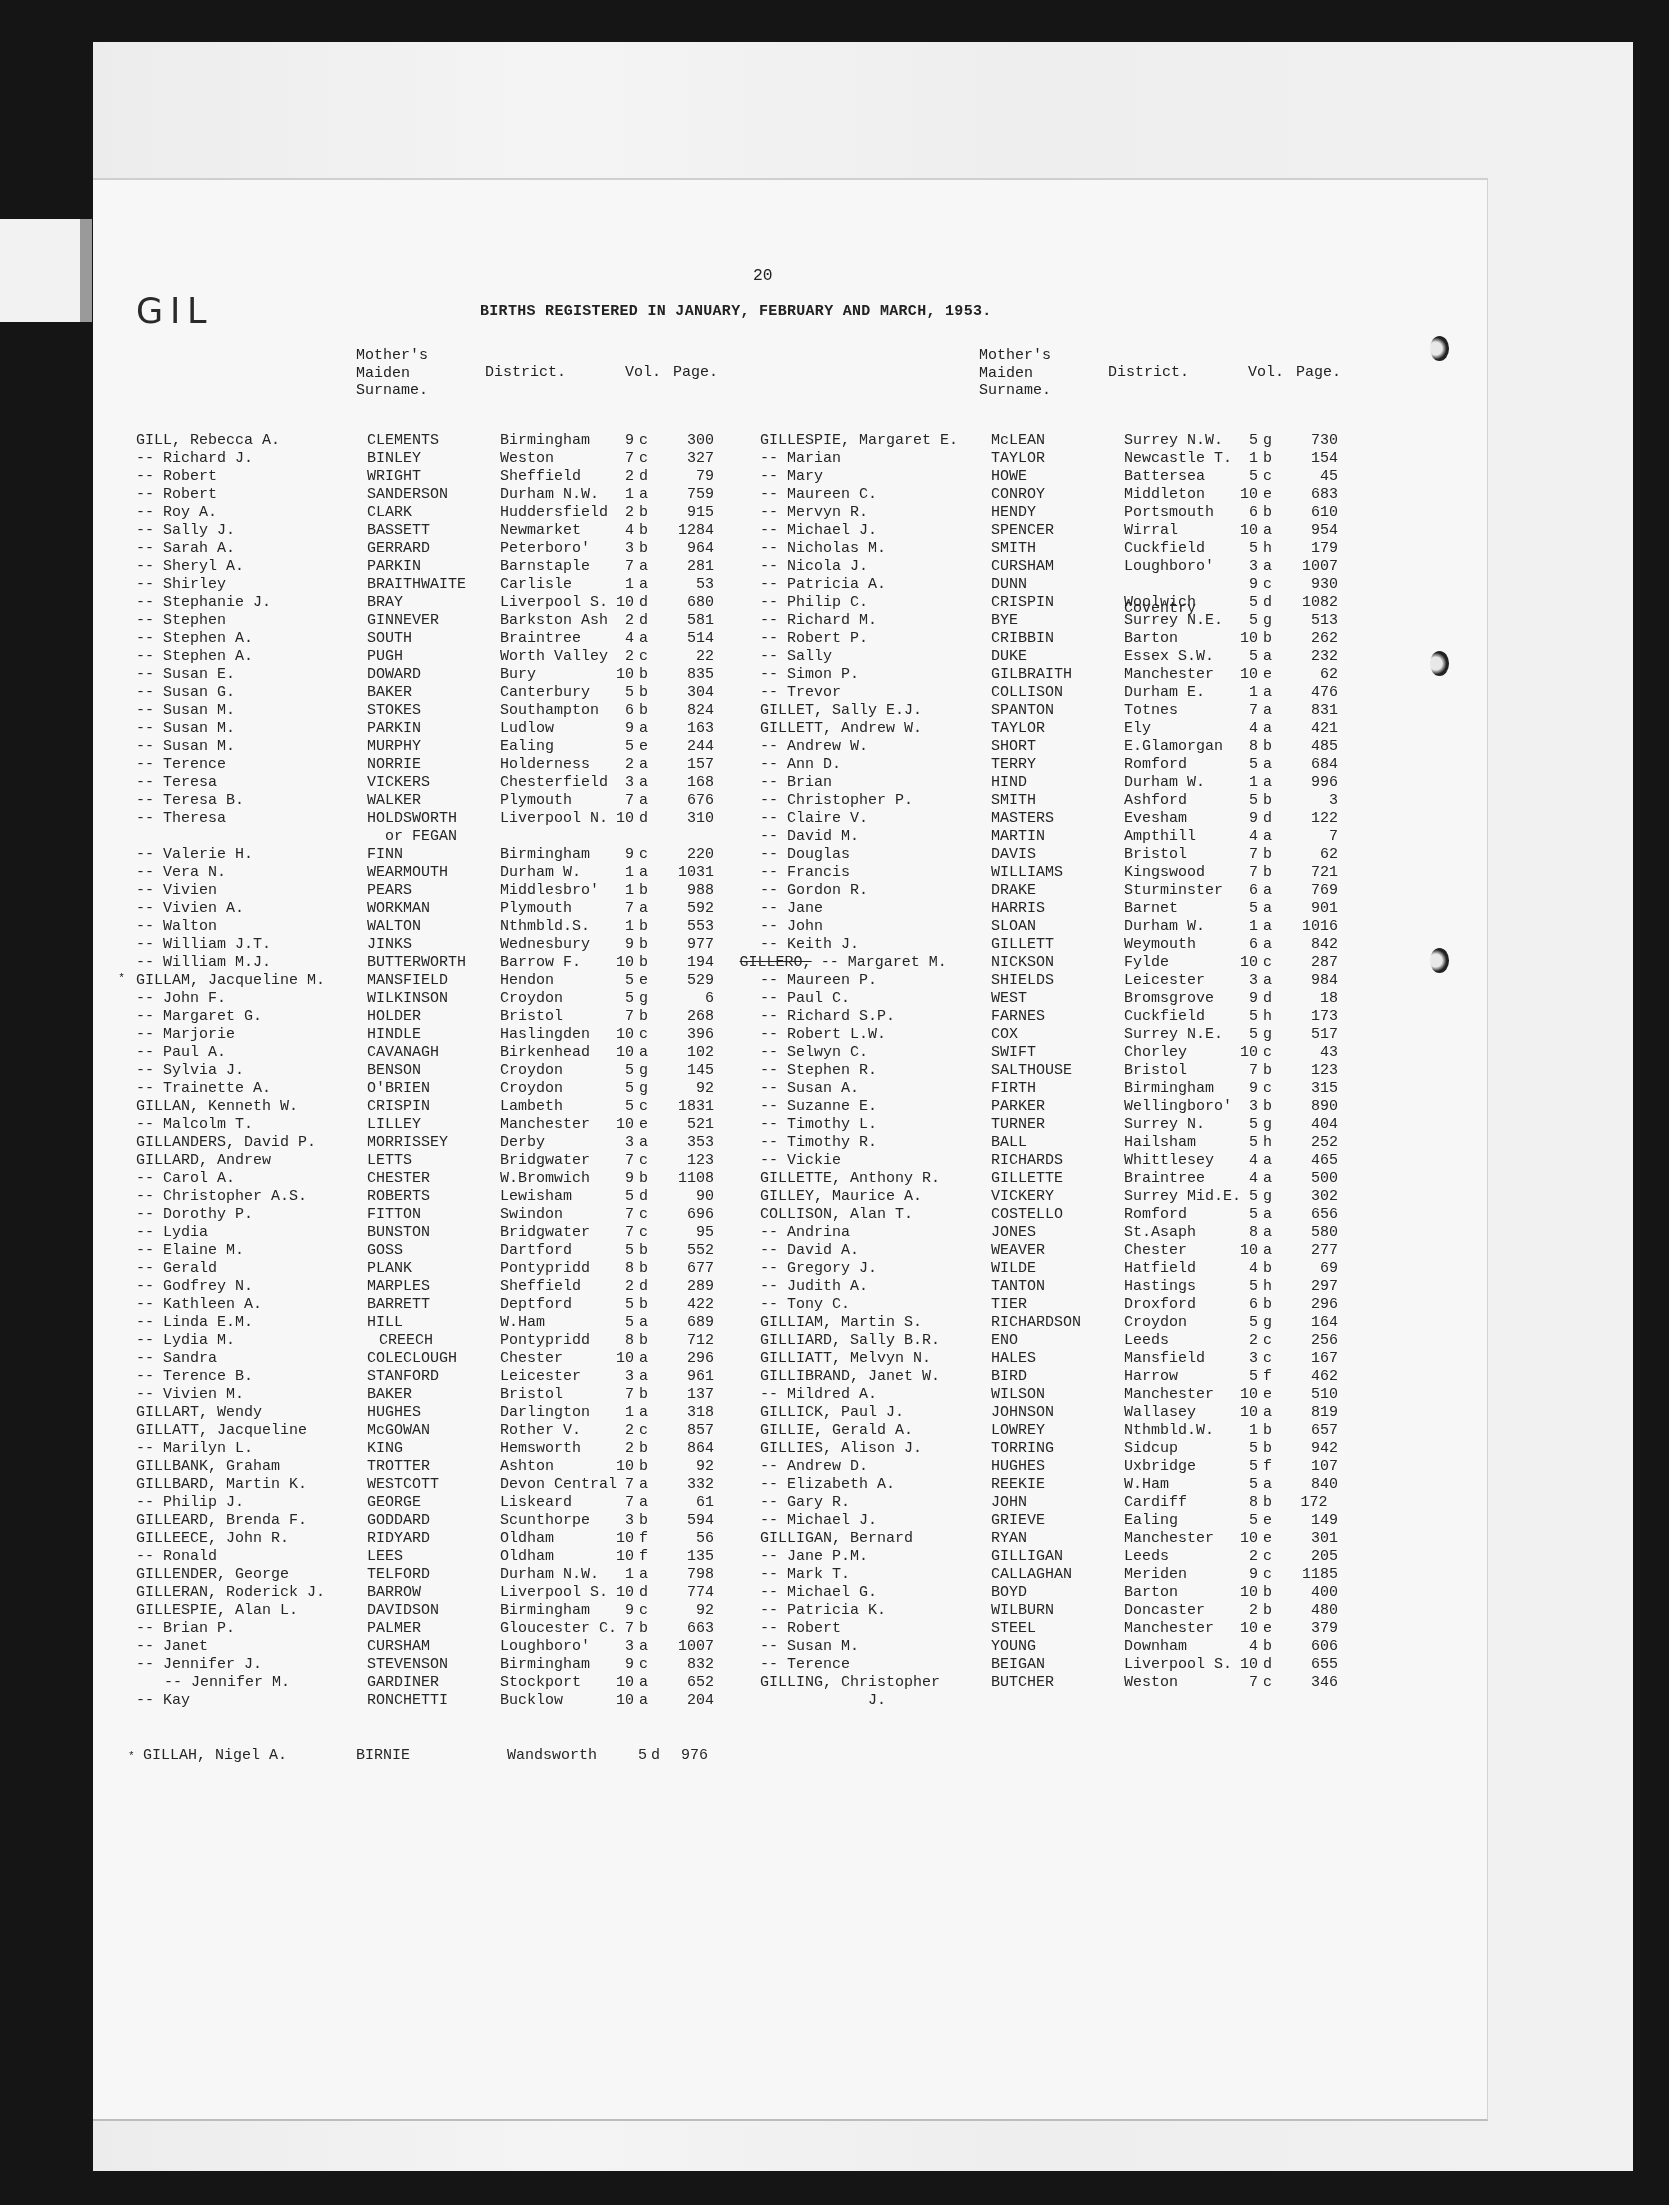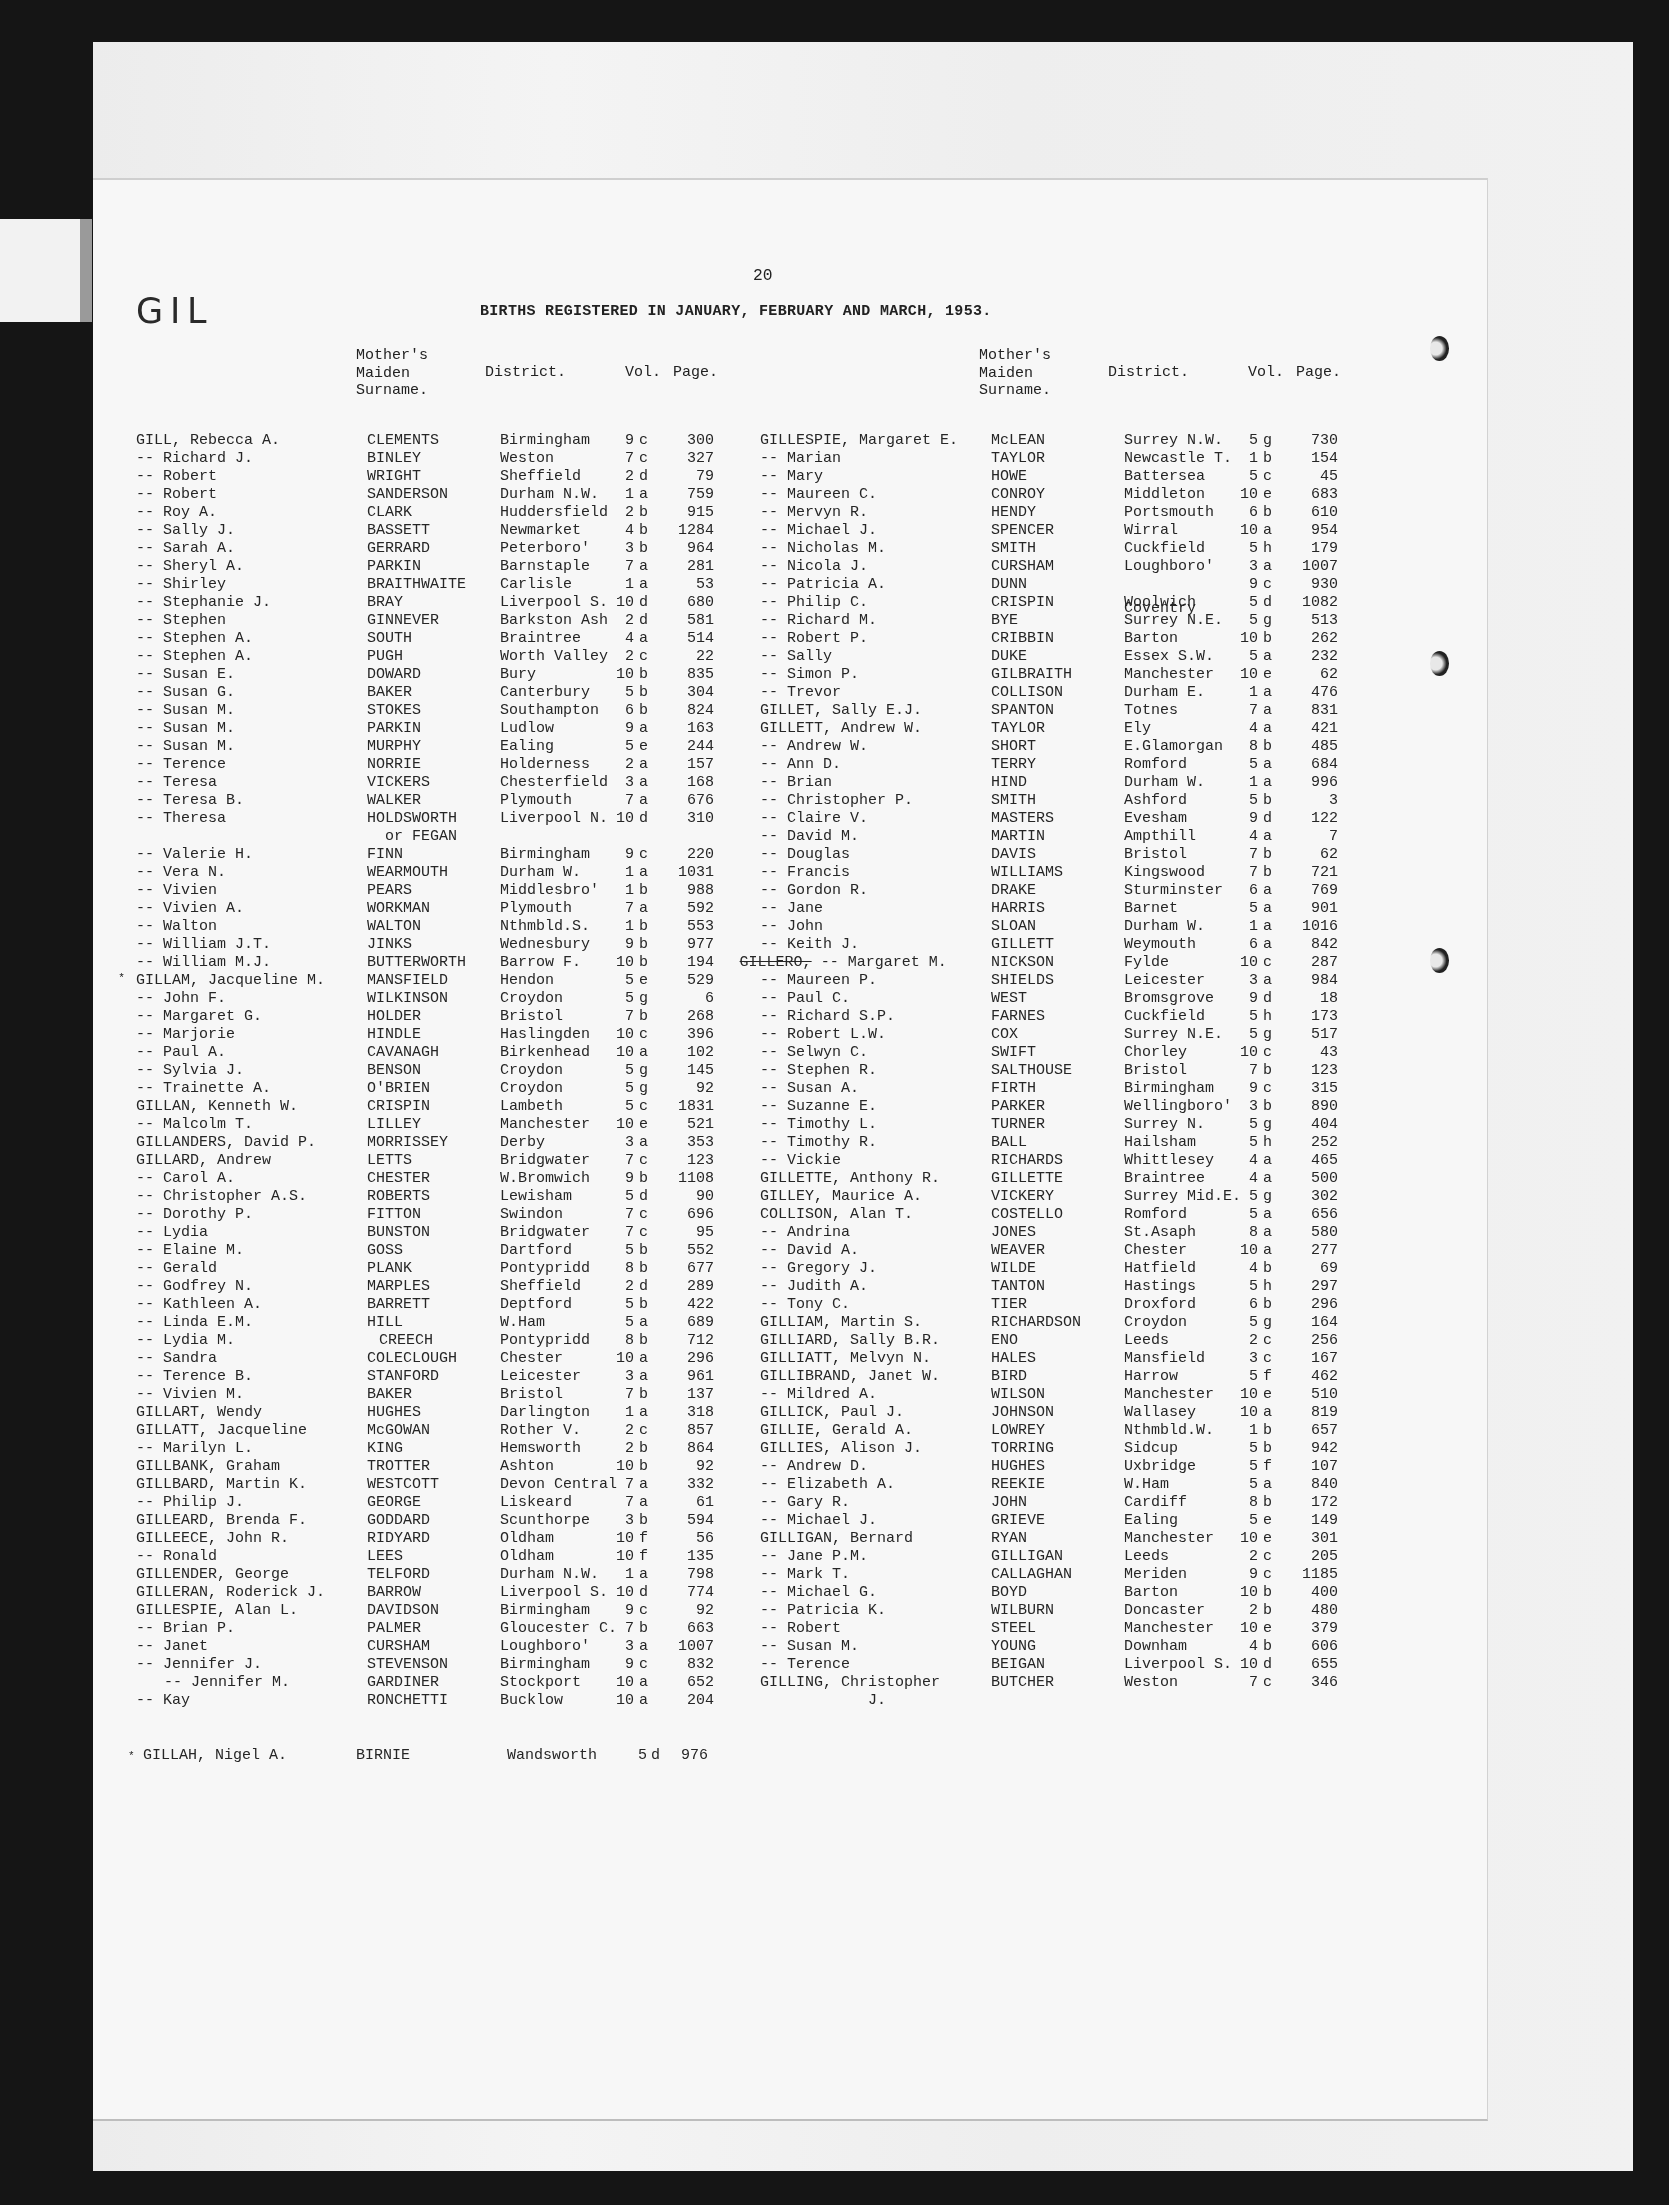--- a/index.html
+++ b/index.html
@@ -1136,21 +1136,21 @@
       <span class="c-vol" style="white-space: pre;">5</span>
       <span class="c-sub" style="white-space: pre;">a</span>
       <span class="c-page" style="white-space: pre;">840</span>
     </div>
     <div class="row">
       <span class="c-name" style="white-space: pre;">-- Gary R.</span>
       <span class="c-maiden" style="white-space: pre;">JOHN</span>
       <span class="c-district" style="white-space: pre;">Cardiff</span>
       <span class="c-vol" style="white-space: pre;">8</span>
       <span class="c-sub" style="white-space: pre;">b</span>
-      <span class="c-page" style="white-space: pre;">172</span>
+      <span class="c-page" style="white-space: pre; text-align: center;">172</span>
     </div>
     <div class="row">
       <span class="c-name" style="white-space: pre;">-- Michael J.</span>
       <span class="c-maiden" style="white-space: pre;">GRIEVE</span>
       <span class="c-district" style="white-space: pre;">Ealing</span>
       <span class="c-vol" style="white-space: pre;">5</span>
       <span class="c-sub" style="white-space: pre;">e</span>
       <span class="c-page" style="white-space: pre;">149</span>
     </div>
     <div class="row">

